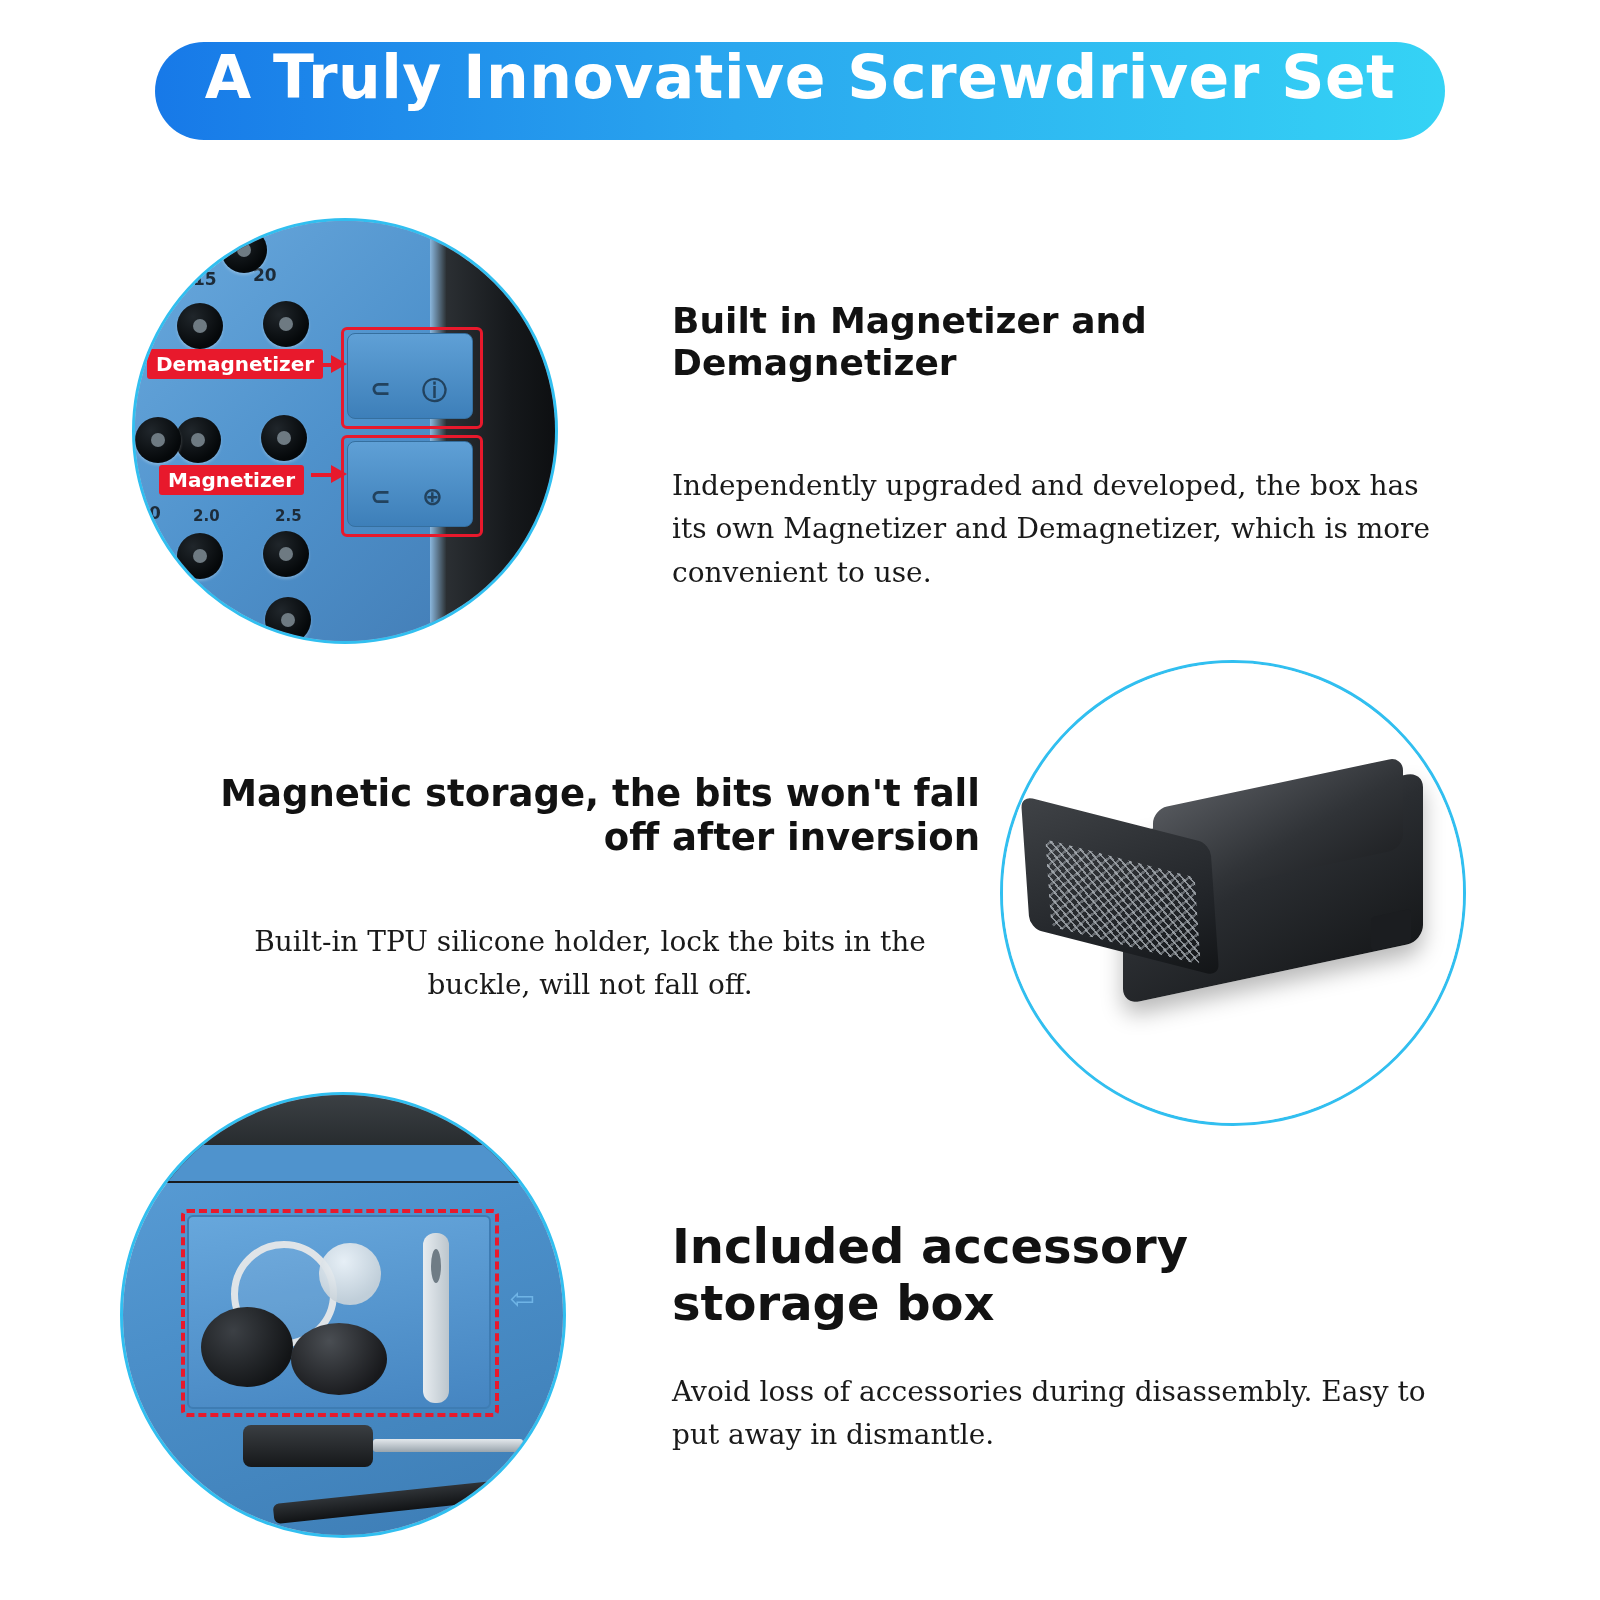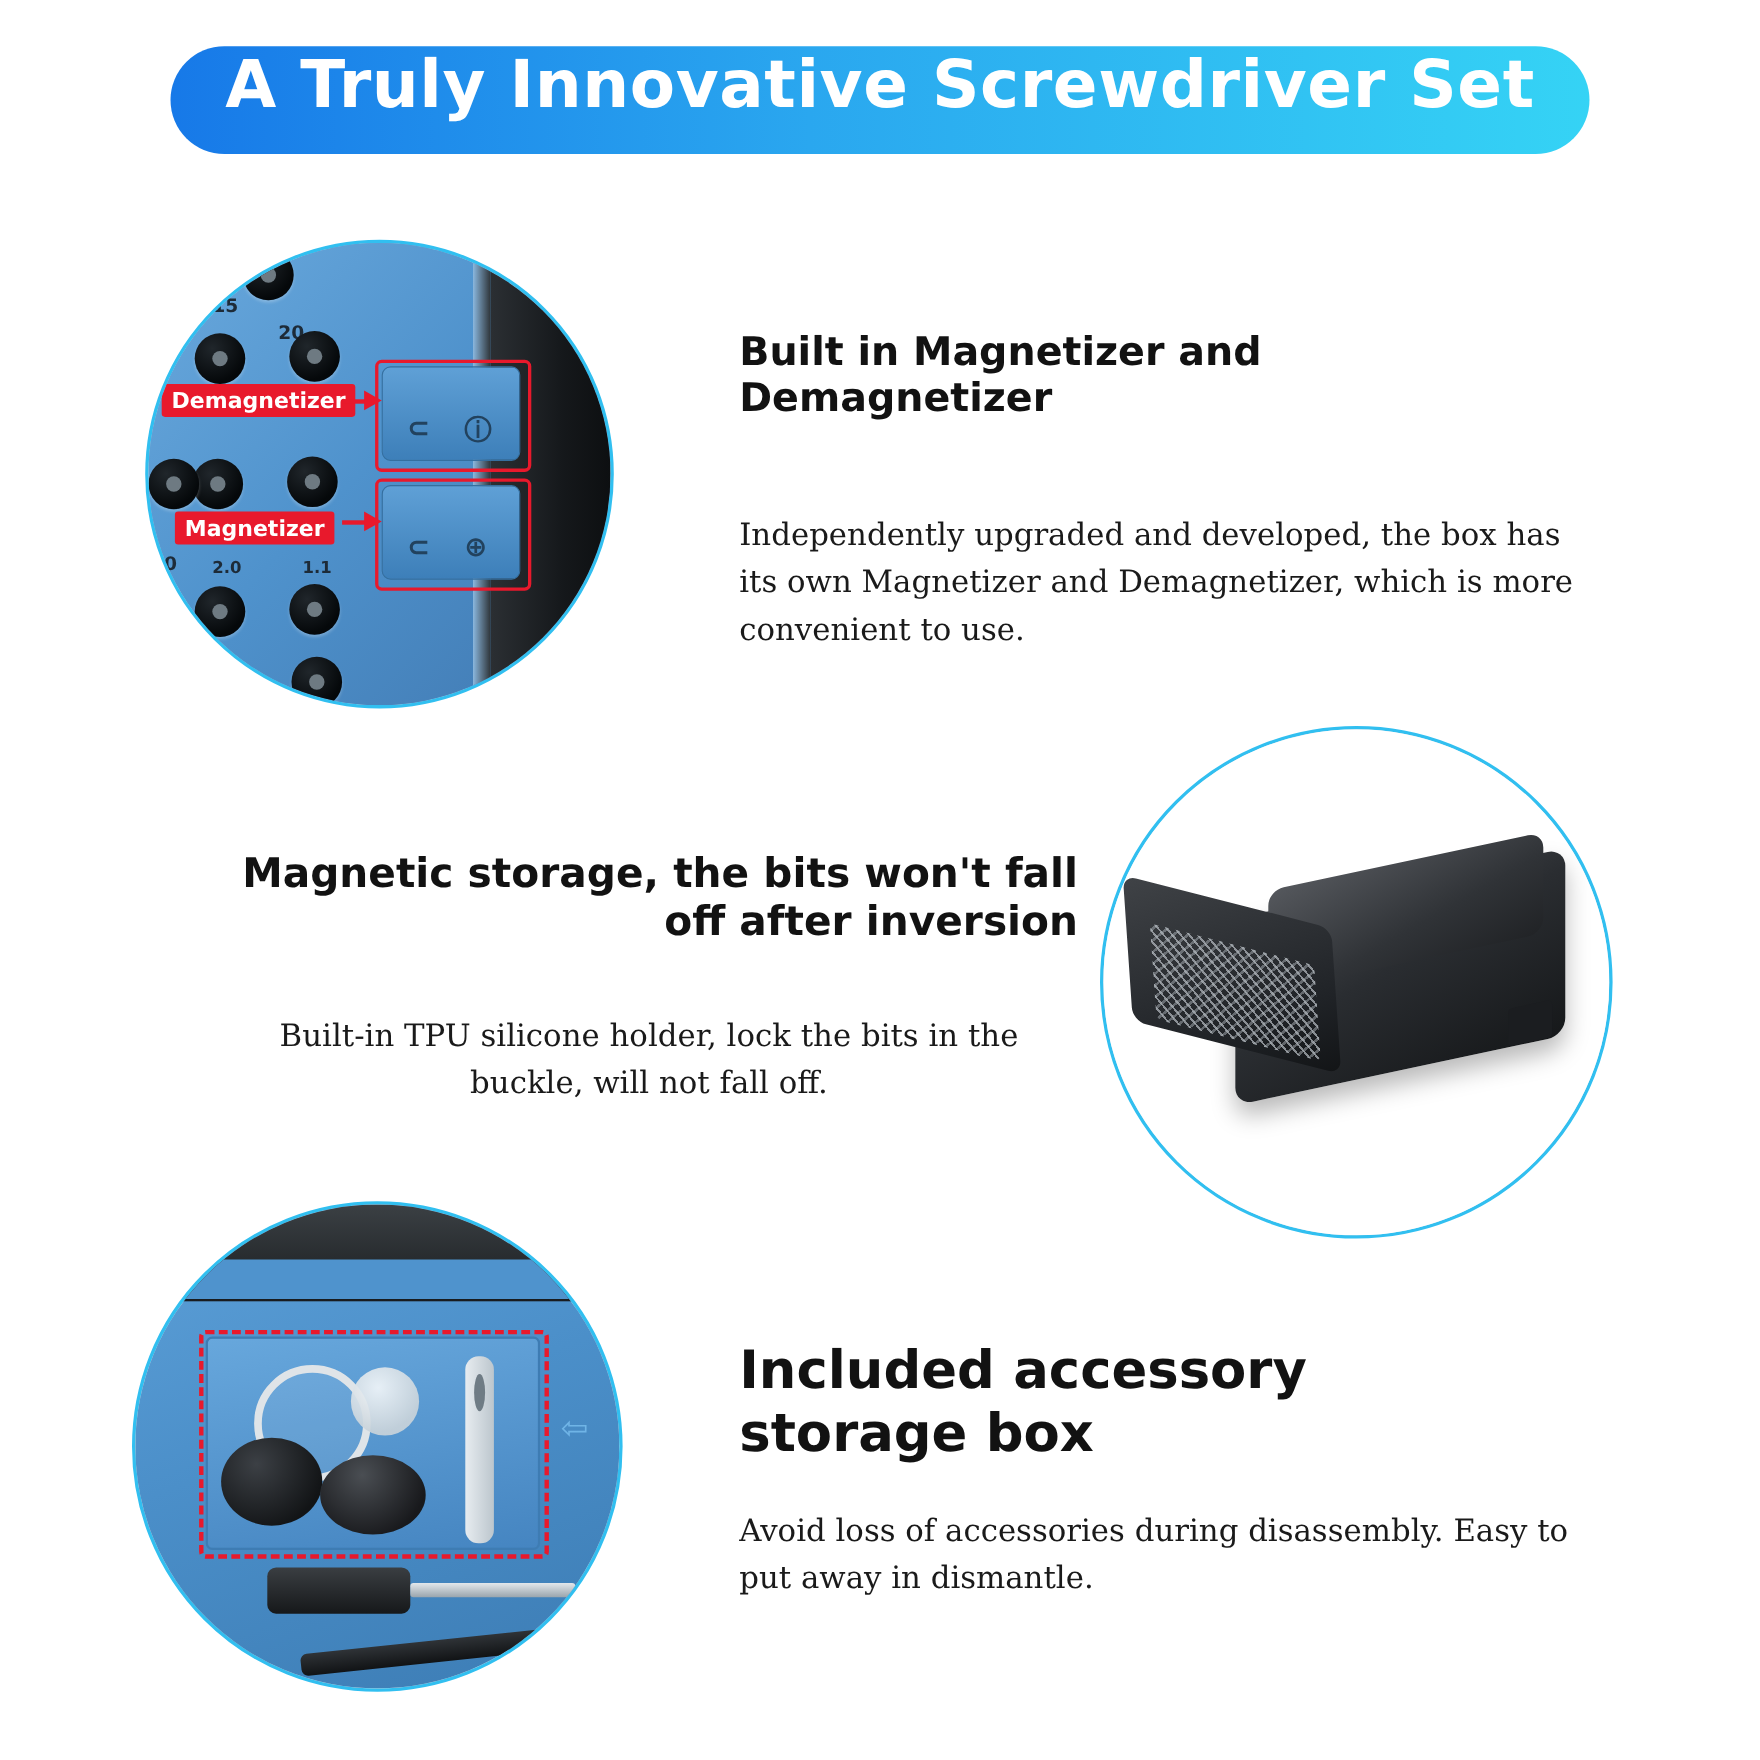--- a/index.html
+++ b/index.html
@@ -343,24 +343,24 @@
   <div class="banner-title">A Truly Innovative Screwdriver Set</div>
 </div>
 
 <div class="photo-circle" id="photo-one">
   <div class="tray">
     <div class="tray-foam"></div>
     <div class="tray-edge"></div>
     <div class="tray-right-dark"></div>
 
     <span class="bit-label" style="left:58px; top:48px;">15</span>
-    <span class="bit-label" style="left:118px; top:44px;margin-top:28px;">20</span>
+    <span class="bit-label" style="left:118px; top:44px;">20</span>
     <span class="bit-label" style="left:14px; top:282px;">0</span>
     <span class="bit-label" style="left:58px; top:286px; font-size:15px;">2.0</span>
-    <span class="bit-label" style="left:140px; top:286px; font-size:15px;">1.1</span>
+    <span class="bit-label" style="left:140px; top:286px; font-size:15px;">2.5</span>
 
     <div class="bit-hole" style="left:42px; top:82px;"></div>
     <div class="bit-hole" style="left:128px; top:80px;"></div>
     <div class="bit-hole" style="left:40px; top:196px;"></div>
     <div class="bit-hole" style="left:126px; top:194px;"></div>
     <div class="bit-hole" style="left:0px; top:196px;"></div>
     <div class="bit-hole" style="left:42px; top:312px;"></div>
     <div class="bit-hole" style="left:128px; top:310px;"></div>
     <div class="bit-hole" style="left:44px; top:378px;"></div>
     <div class="bit-hole" style="left:130px; top:376px;"></div>

